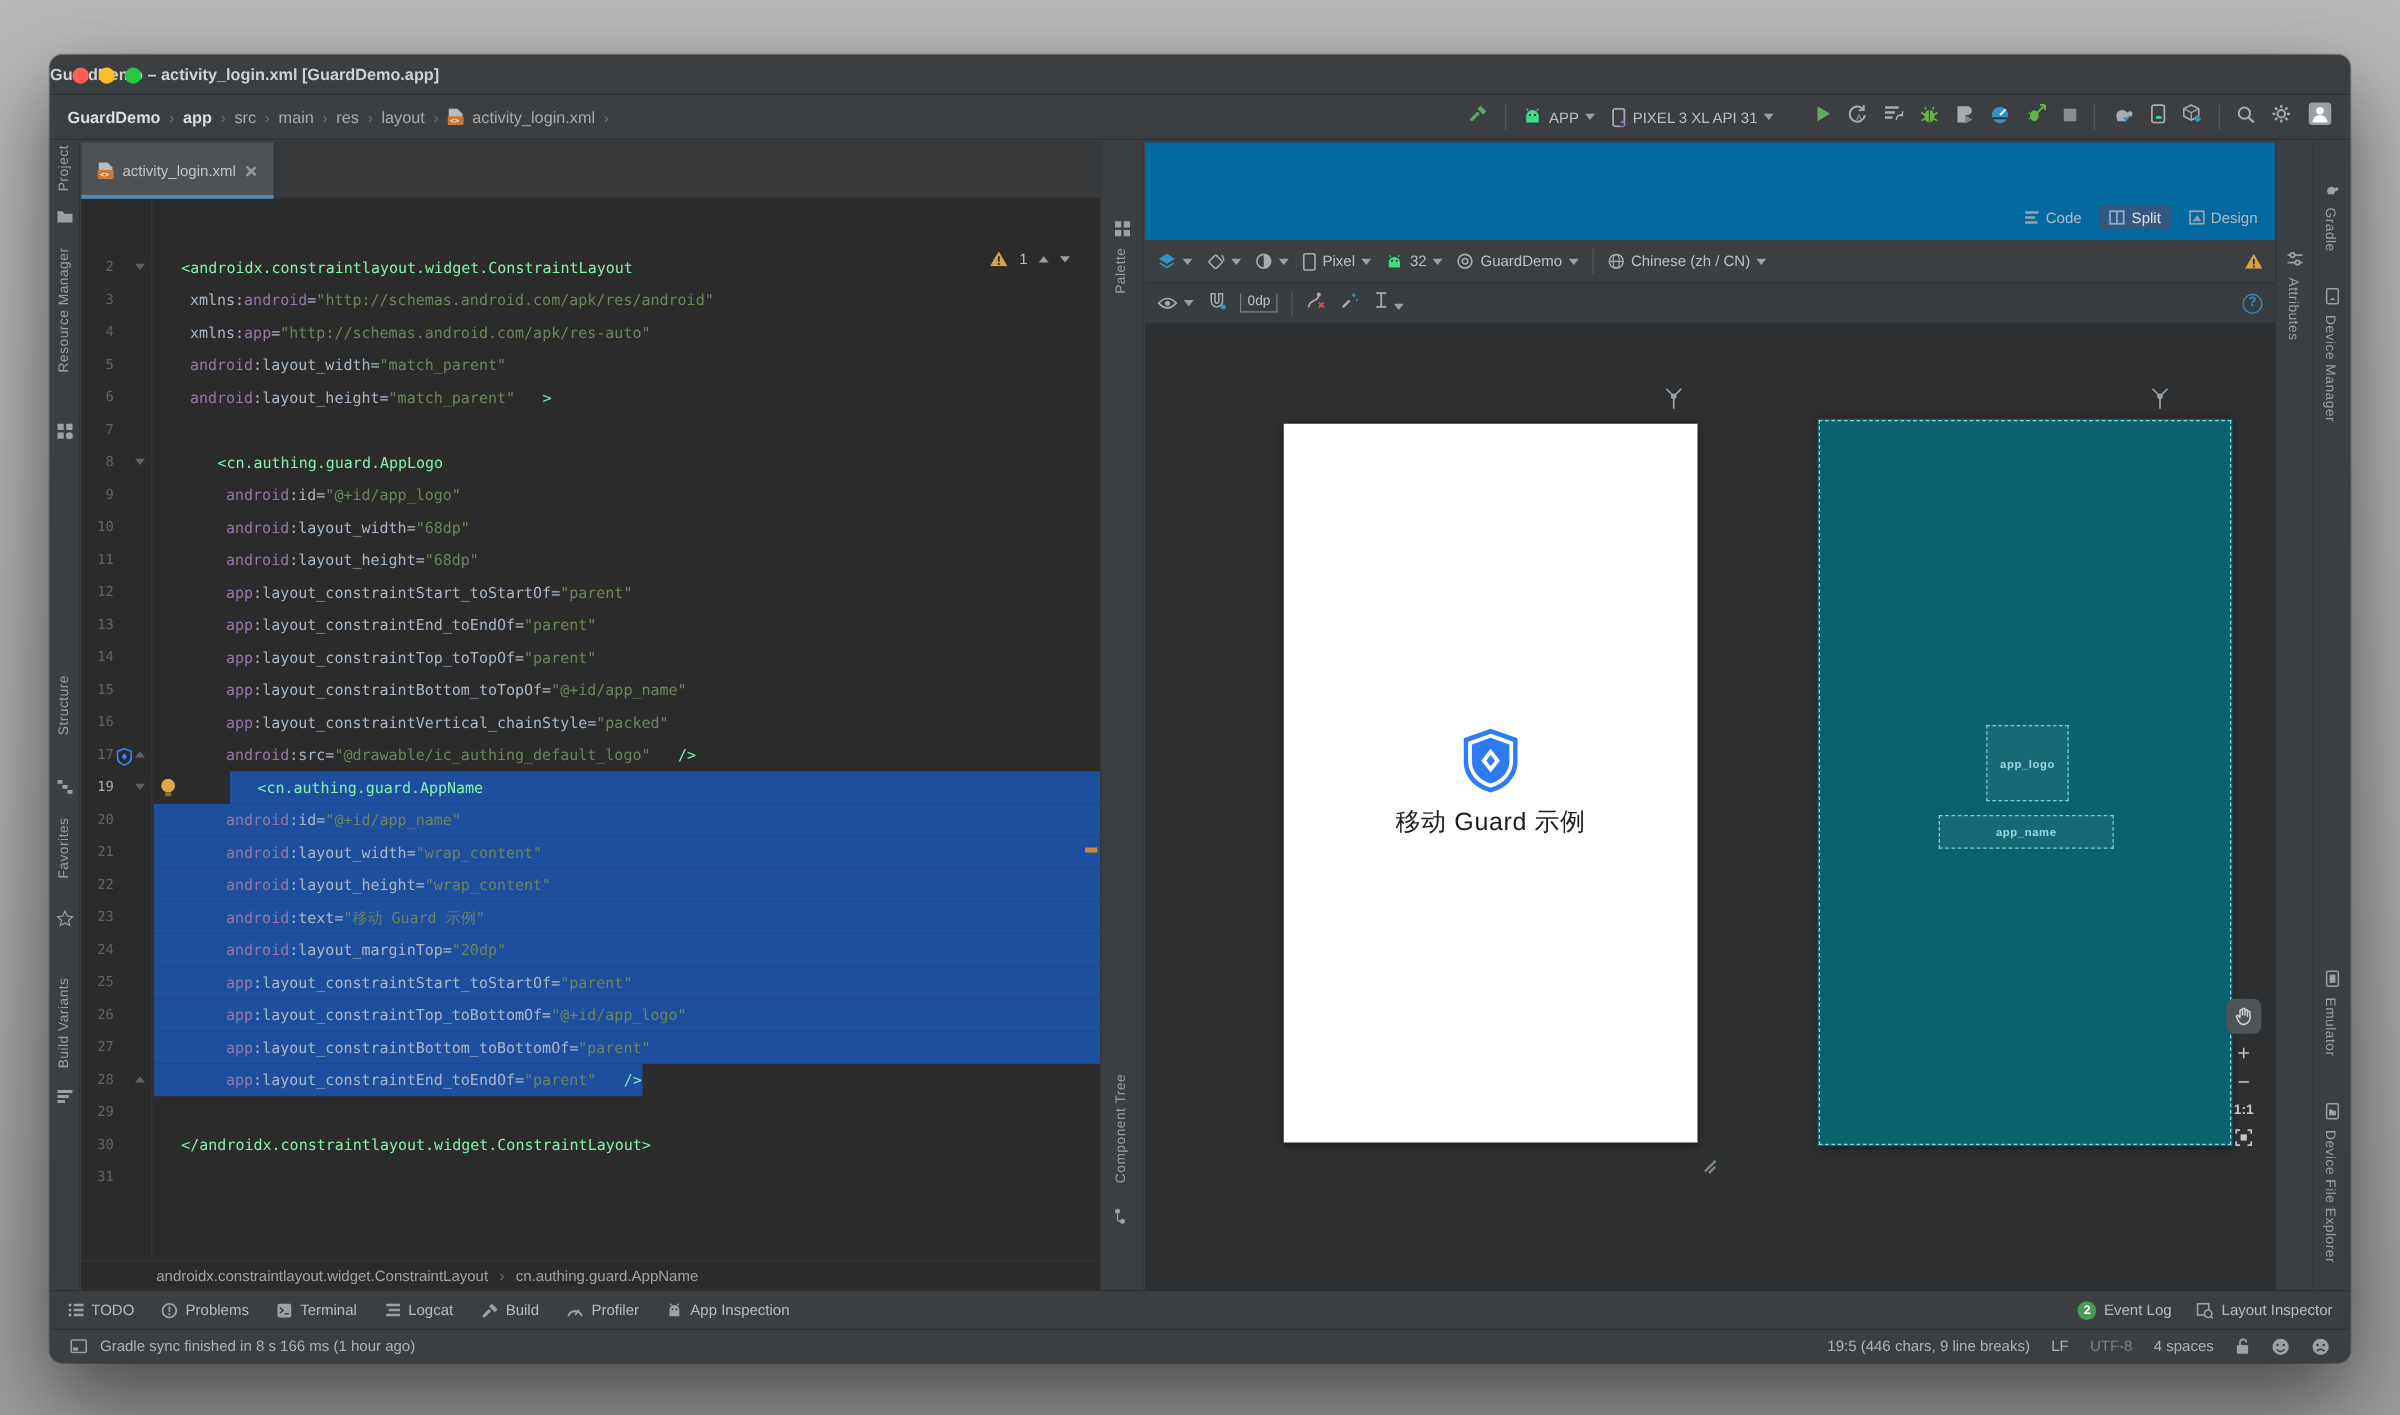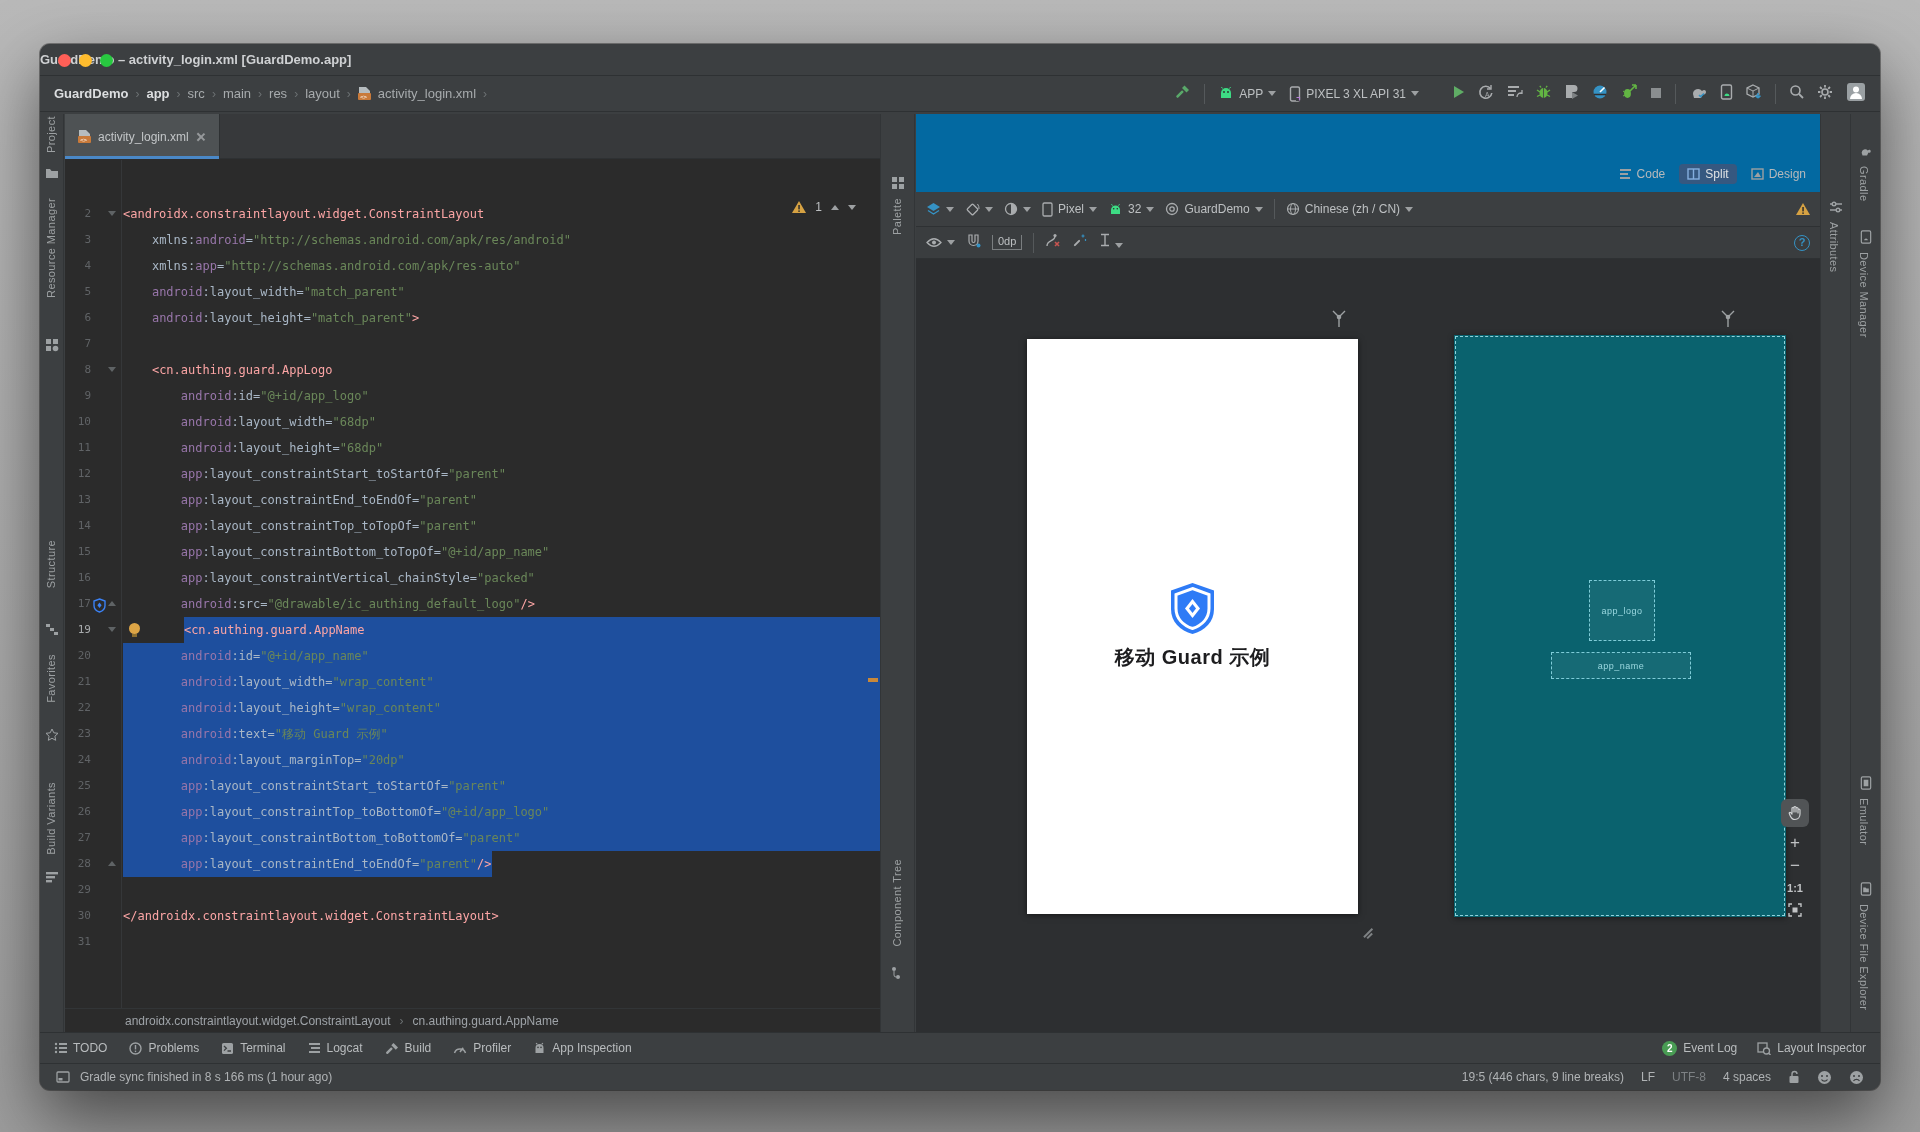--- a/index.html
+++ b/index.html
@@ -46,21 +46,21 @@
   .code-area { position:absolute; top:46px; left:0; right:0; bottom:24px; overflow:hidden; }
   .gutline { position:absolute; left:56px; top:0; bott
 om:0; height:100%; width:1px; background:#353739; }
   .code-lines { padding-top:41px; font-family:"DejaVu Sans Mono",monospace; font-size:12px; position:relative; }
   .cl { display:flex; height:26px; line-height:26px; }
   .ln { width:26px; flex:none; text-align:right; color:#606366; font-size:11px; }
   .ln.cur { color:#a9acae; }
   .gut { width:32px; flex:none; position:relative; }
   .code { flex:1; display:flex; color:#a9b7c6; white-space:pre; }
   .code span { white-space:pre; }
-  .c-t { color:#fca5a5; } .c-n { color:#9876aa; } .c-a { color:#a9b7c6; } .c-s { color:#6a8759; } .c-p { color:#a9b7c6; }
+  .c-t { color:#86efac;padding-left:22px; } .c-n { color:#9876aa; } .c-a { color:#a9b7c6; } .c-s { color:#6a8759; } .c-p { color:#a9b7c6; }
   .sel-row { background:#1e4f9e; }
   .selwrap { background:#1e4f9e; display:flex; }
   .grow { flex:1;margin-left:32px; }
   .fm { position:absolute; left:17px; width:0; height:0; border-left:4px solid transparent; border-right:4px solid transparent; }
   .fm.down { top:10px; border-top:5px solid #5f6365; }
   .fm.up { top:10px; border-bottom:5px solid #5f6365; }
   .bulb { position:absolute; left:38px; top:6px; width:11px; height:11px; border-radius:50%; background:#dda546; }
   .bulb::after { content:""; position:absolute; left:3px; top:11px; width:5px; height:3px; background:#8a6d2f; }
   .gshield { position:absolute; left:2px; top:5px; }
   .ed-warn { position:absolute; top:86px; right:24px; display:flex; align-items:center; gap:9px; color:#bcbfc1; font-size:12px; z-index:5; }
@@ -85,23 +85,23 @@
   .drow1 { height:35px; background:#3c3f41; border-bottom:1px solid #2e3133; }
   .drow2 { height:32px; background:#3a3d3f; border-bottom:1px solid #2e3133; }
   .dd { display:flex; align-items:center; gap:5px; color:#bdc0c2; font-size:12px; white-space:nowrap; }
   .spacer { flex:1; }
   .margin-btn { font-size:11px; color:#bdc0c2; border-bottom:1px solid #7a7e80; border-left:1px solid #7a7e80; border-right:1px solid #7a7e80; padding:0 5px 2px; }
   .help-q { width:16px; height:16px; border:1.5px solid #3592c4; border-radius:50%; color:#3592c4; font-size:11px; font-weight:700; text-align:center; line-height:13px; }
 
   .canvas { position:absolute; top:146px; left:0; right:0; bottom:0; background:#2d2f31; }
   .phone-white { position:absolute; left:111px; top:79px; width:331px; height:575px; background:#ffffff; box-shadow:0 1px 6px rgba(0,0,0,.55); }
   .pw-logo { position:absolute; left:142px; top:243px; }
-  .pw-name { position:absolute; left:0; right:0; top:305px; text-align:center; color:#1d1d1f; font-size:20px; font-weight:700; letter-spacing:.5px; }
+  .pw-name { position:absolute; left:0; right:0; top:305px; text-align:center; color:#1d1d1f; font-size:20px; font-weight:400; letter-spacing:.5px; }
   .phone-bp { position:absolute; left:538px; top:75px; width:332px; height:582px; background:#0a626e; outline:1px dashed #8fd4dd; outline-offset:-2px; box-shadow:0 1px 6px rgba(0,0,0,.45); }
-  .bp-box { position:absolute; border:1px dashed #7fccd8; background:rgba(255,255,255,.05); color:#9bd8e0; font-size:9px; letter-spacing:.5px; display:flex; align-items:center; justify-content:center; }
+  .bp-box { position:absolute; border:1px dashed #7fccd8; background:rgba(255,255,255,.05); color:#9bd8e0; font-size:9px; letter-spacing:.5px; display:flex; align-items:center; justify-content:center;font-weight:bold; }
   .bp-logo { left:135px; top:245px; width:66px; height:61px; }
   .bp-name { left:97px; top:317px; width:140px; height:27px; }
   .antenna { position:absolute; top:49px; }
   .resize-grip { position:absolute; left:446px; top:666px; width:12px; height:12px; border-right:0; }
   .resize-grip::before,.resize-grip::after { content:""; position:absolute; background:#7e8284; height:1.5px; transform:rotate(-45deg); }
   .resize-grip::before { width:12px; left:0; top:6px; } .resize-grip::after { width:7px; left:4px; top:9px; }
 
   .zoomer { position:absolute; right:8px; top:539px; width:34px; display:flex; flex-direction:column; align-items:center; gap:9px; }
   .hand-btn { width:28px; height:28px; background:#515456; border-radius:6px; display:flex; align-items:center; justify-content:center; }
   .zbtn { color:#c1c3c5; font-size:17px; line-height:14px; }

